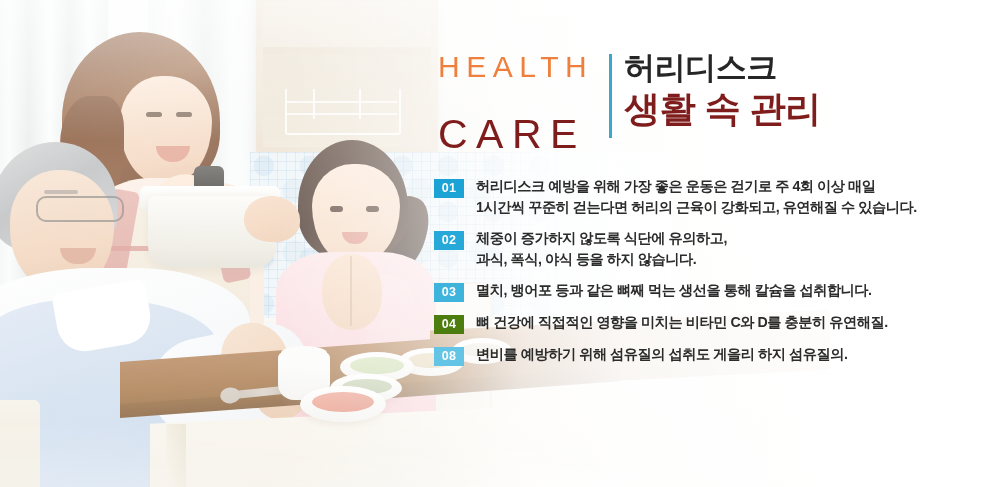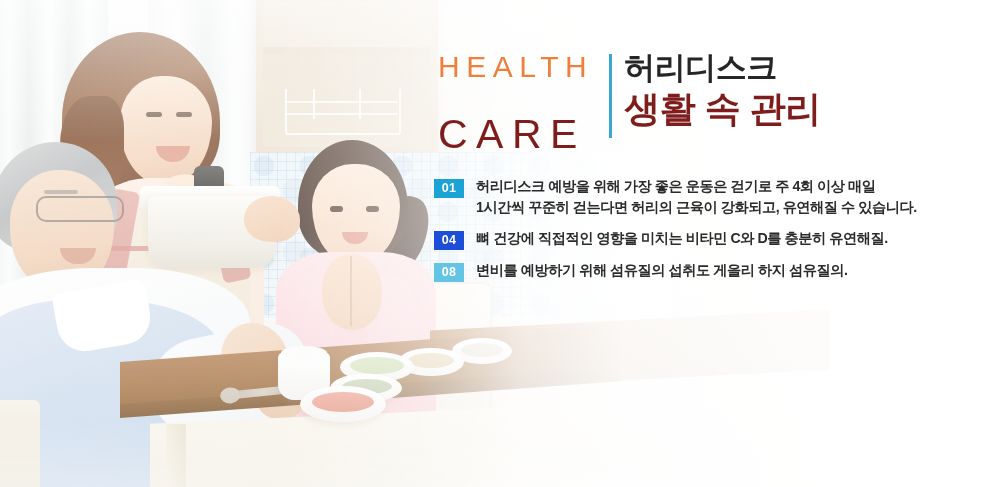--- a/index.html
+++ b/index.html
@@ -740,21 +740,30 @@
       </div>
     </div>
 
     <div class="tips">
       <div class="tip">
         <span class="tip-badge" style="background-color: rgb(27, 163, 214);">01</span>
         <span class="tip-text">허리디스크 예방을 위해 가장 좋은 운동은 걷기로 주 4회 이상 매일
 1시간씩 꾸준히 걷는다면 허리의 근육이 강화되고, 유연해질 수 있습니다.</span>
       </div>
       <div class="tip">
-        <span class="tip-badge" style="background-color: #1d4ed8;">04</span>
+        <span class="tip-badge" style="background-color: rgb(38, 169, 216);">02</span>
+        <span class="tip-text">체중이 증가하지 않도록 식단에 유의하고,
+과식, 폭식, 야식 등을 하지 않습니다.</span>
+      </div>
+      <div class="tip">
+        <span class="tip-badge" style="background-color: rgb(62, 180, 221);">03</span>
+        <span class="tip-text">멸치, 뱅어포 등과 같은 뼈째 먹는 생선을 통해 칼슘을 섭취합니다.</span>
+      </div>
+      <div class="tip">
+        <span class="tip-badge" style="background-color: #4d7c0f;">04</span>
         <span class="tip-text">뼈 건강에 직접적인 영향을 미치는 비타민 C와 D를 충분히 유연해질.</span>
       </div>
       <div class="tip">
         <span class="tip-badge" style="background-color: rgb(99, 196, 230);">08</span>
         <span class="tip-text">변비를 예방하기 위해 섬유질의 섭취도 게을리 하지 섬유질의.</span>
       </div>
     </div>
 
   </div>
 </div>

